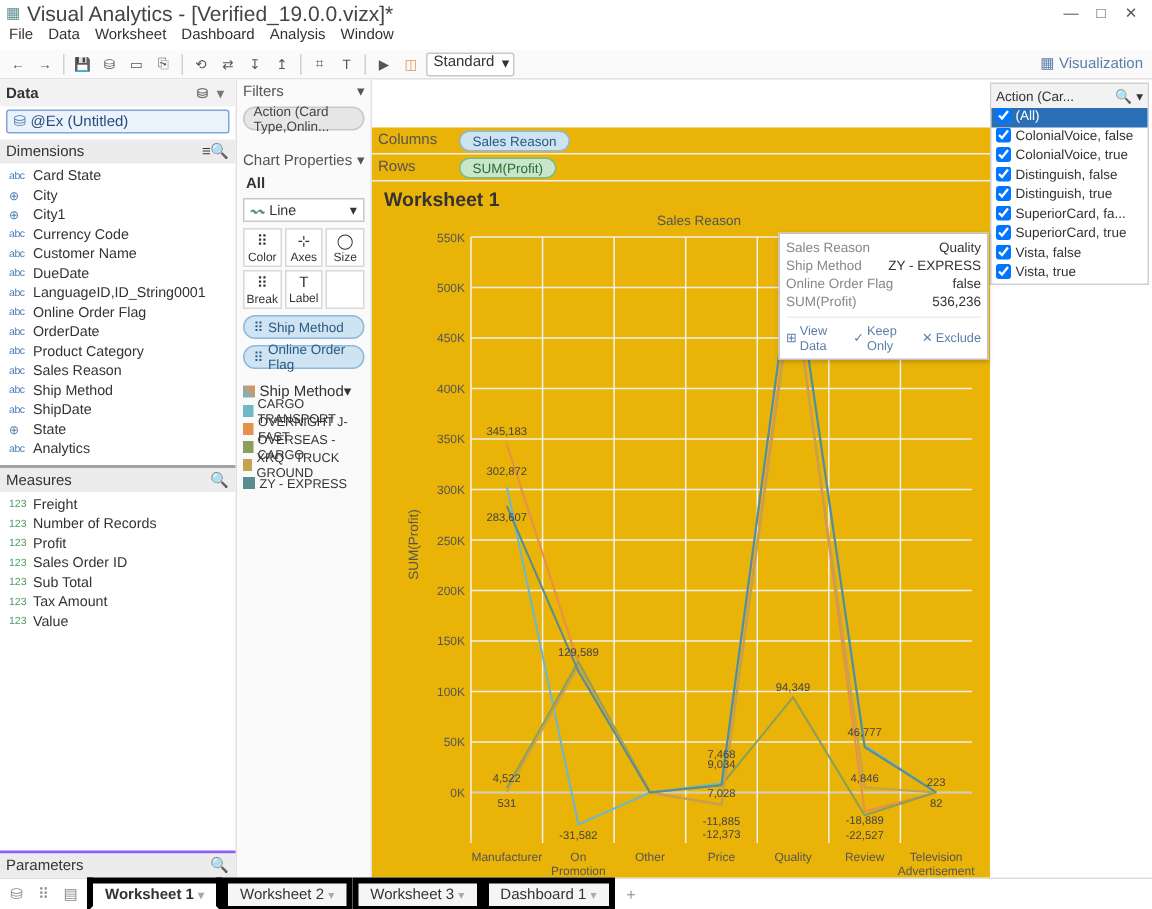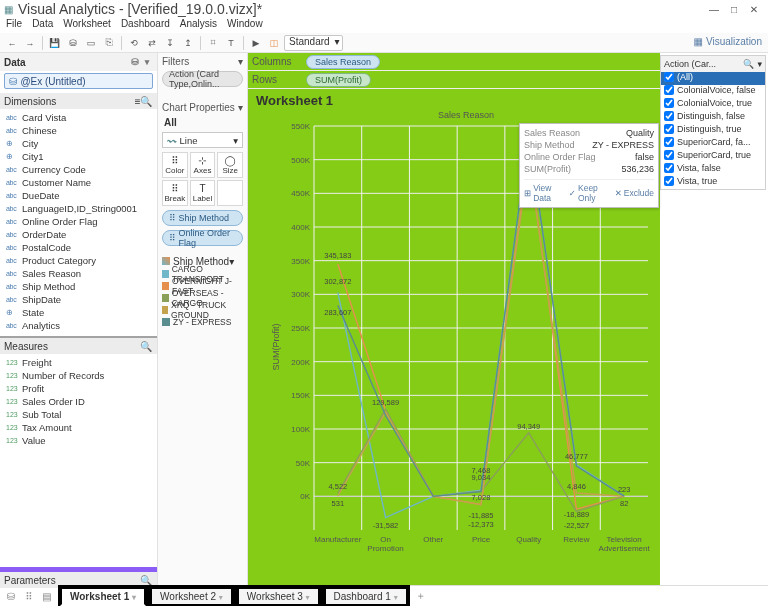--- a/index.html
+++ b/index.html
@@ -20,40 +20,40 @@
   .pane-header .ic { width: 12px; text-align:center; color:#777; font-size:9px;}
   .src-box { border: 1px solid #7ea6d6; background: #eaf2fb; margin: 2px 4px 4px 4px; height: 16px; padding: 1px 4px; font-size: 10px; color: #2a4c7d; border-radius: 2px; display:flex; align-items:center; gap:3px;}
   .section-head { display:flex; align-items:center; height: 16px; padding: 0 4px; font-size: 10px; background: #ececec; color:#333; }
   .section-head .sp{flex:1}
   .tree { overflow: hidden; padding: 2px 0 4px 4px; }
   .tree-row { display: flex; align-items: center; height: 13px; padding-left: 2px; font-size: 9.5px; color: #333; }
   .abc { font-size: 7px; color: #4c7db1; width: 16px; letter-spacing:-0.3px;}
   .geo { color:#4c7db1; width:16px; font-size:8px;}
   .num { font-size: 7px; color: #4c9b5f; width: 16px; }
   .measures-block { border-top:2px solid #a3a3a3; }
-  .param-block { border-top:5px solid #8b5cf6; margin-top:auto; height:18px;}
+  .param-block { border-top:2px solid #8b5cf6; margin-top:auto; height:18px;}
   
   .midcol { width: 90px; border-right: 1px solid #e1e1e1; background:#fafafa; display:flex; flex-direction:column;}
   .mid-head { height:16px; padding:0 4px; font-size:10px; display:flex; align-items:center; color:#555; }
   .mid-head .sp{flex:1}
   .pill-grey { margin: 2px 4px; height: 16px; border-radius:8px; background:#e6e6e6; border:1px solid #c8c8c8; font-size:9px; padding:0 6px; display:flex; align-items:center; color:#444;}
   .cp-all { padding:2px 6px; font-size:10px; font-weight:bold;}
   .cp-select { margin:2px 4px; border:1px solid #c8c8c8; height:16px; font-size:9.5px; padding:0 4px; background:#fff; display:flex; align-items:center; gap:3px;}
   .marks-grid { display:grid; grid-template-columns: repeat(3,1fr); gap: 2px; padding:2px 4px;}
   .mark-cell { border:1px solid #d8d8d8; height:26px; display:flex; flex-direction:column; align-items:center; justify-content:center; font-size:8px; background:#fff;}
   .mark-cell .mi { font-size:10px; }
   .pill-blue { margin:2px 4px; height:16px; border-radius:8px; background:#cfe4f3; border:1px solid #8fb8d9; font-size:9px; padding:0 6px; display:flex; align-items:center; color:#2a5a82; gap:3px;}
   .leg-sec { margin-top:6px; }
   .leg-head { display:flex; align-items:center; padding:0 4px; height:14px; font-size:10px;}
   .leg-head .sw{width:8px;height:8px;margin-right:3px;}
   .leg-list { padding:0 4px;}
   .leg-item { display:flex; align-items:center; gap:3px; font-size:8.5px; height:12px; color:#333;}
   .leg-item .sw{width:8px;height:8px;}
   
-  .workarea { flex:1; display:flex; flex-direction:column; background:#84cc16; min-width:0;}
+  .workarea { flex:1; display:flex; flex-direction:column; background:#eab308; min-width:0;margin-top:32px;}
   .shelf { display:flex; align-items:center; height:18px; padding:0 4px; gap:6px; border-bottom:1px solid #eee;}
   .shelf-label { width:48px; font-size:10px; color:#555;}
   .pill-dim { height:14px; border-radius:7px; background:#cfe4f3; border:1px solid #8fb8d9; font-size:9px; padding:0 8px; display:flex; align-items:center; color:#2a5a82;}
   .pill-meas { height:14px; border-radius:7px; background:#c8e6c9; border:1px solid #7fb884; font-size:9px; padding:0 8px; display:flex; align-items:center; color:#2e6b33;}
   .ws-title { font-size:13px; font-weight:600; padding:4px 8px 0 8px;}
   .chartbox { flex:1; position:relative; margin:0 6px 0 6px;}
   .y-label { position:absolute; left:-2px; top:50%; transform: translateY(-50%) rotate(-90deg); font-size:9px; color:#555;}
   svg.chart { position:absolute; left:22px; top:0; }
   .x-tick { font-size:8px; fill:#555; text-anchor:middle;}
   .y-tick { font-size:8px; fill:#555; text-anchor:end;}
@@ -139,25 +139,21 @@
     </div>
     <div class="section-head">
         <span>Dimensions</span>
         <span class="sp"></span>
         <span class="ic">≡</span>
         <span class="ic">🔍</span>
       </div>
     <div class="tree" id="dim-tree">
         <div class="tree-row">
           <span class="abc">abc</span>
-          <span>Card Vista</span>
-        </div>
-        <div class="tree-row">
-          <span class="abc">abc</span>
-          <span>Chinese</span>
+          <span>Card State</span>
         </div>
         <div class="tree-row">
           <span class="geo">⊕</span>
           <span>City</span>
         </div>
         <div class="tree-row">
           <span class="geo">⊕</span>
           <span>City1</span>
         </div>
         <div class="tree-row">
@@ -176,24 +172,20 @@
           <span class="abc">abc</span>
           <span>LanguageID,ID_String0001</span>
         </div>
         <div class="tree-row">
           <span class="abc">abc</span>
           <span>Online Order Flag</span>
         </div>
         <div class="tree-row">
           <span class="abc">abc</span>
           <span>OrderDate</span>
-        </div>
-        <div class="tree-row">
-          <span class="abc">abc</span>
-          <span>PostalCode</span>
         </div>
         <div class="tree-row">
           <span class="abc">abc</span>
           <span>Product Category</span>
         </div>
         <div class="tree-row">
           <span class="abc">abc</span>
           <span>Sales Reason</span>
         </div>
         <div class="tree-row">

